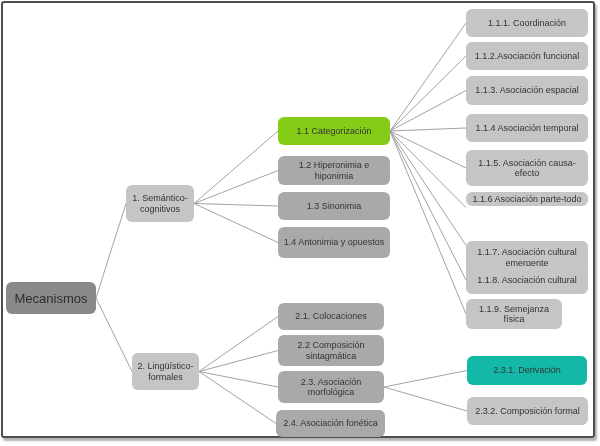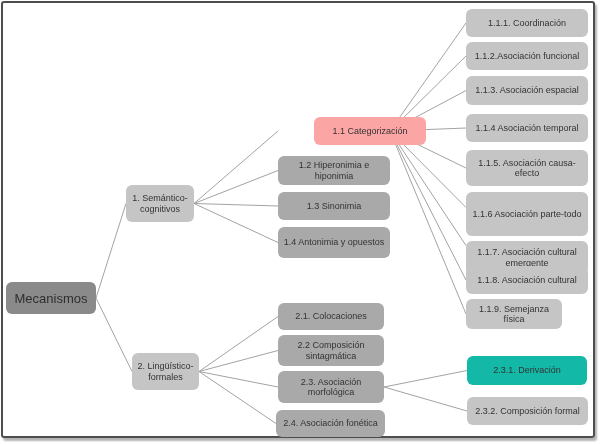--- a/index.html
+++ b/index.html
@@ -40,30 +40,30 @@
       <line x1="199" y1="371.5" x2="278" y2="350.5" stroke="#a3a3a3"></line>
       <line x1="199" y1="371.5" x2="278" y2="387" stroke="#a3a3a3"></line>
       <line x1="199" y1="371.5" x2="276" y2="423.5" stroke="#a3a3a3"></line>
       <line x1="384" y1="387" x2="467" y2="370.5" stroke="#a3a3a3"></line>
       <line x1="384" y1="387" x2="467" y2="411" stroke="#a3a3a3"></line>
     </svg>
   <div>
       <div class="node root" style="left: 6px; top: 282px; width: 90px; height: 32px; background: rgb(138, 138, 138);">Mecanismos</div>
       <div class="node l1" style="left: 126px; top: 185px; width: 68px; height: 37px; background: rgb(197, 197, 197);">1. Semántico-cognitivos</div>
       <div class="node l1" style="left: 132px; top: 353px; width: 67px; height: 37px; background: rgb(197, 197, 197);">2. Lingüístico-formales</div>
-      <div class="node l2" style="left: 278px; top: 117px; width: 112px; height: 28px; background: #fca5a5; margin-left: 36px;">1.1 Categorización</div>
+      <div class="node l2" style="left: 278px; top: 117px; width: 112px; height: 28px; background: #84cc16;">1.1 Categorización</div>
       <div class="node l2" style="left: 278px; top: 156px; width: 112px; height: 29px; background: rgb(169, 169, 169);">1.2 Hiperonimia e hiponimia</div>
       <div class="node l2" style="left: 278px; top: 192px; width: 112px; height: 28px; background: rgb(169, 169, 169);">1.3 Sinonimia</div>
       <div class="node l2" style="left: 278px; top: 227px; width: 112px; height: 31px; background: rgb(169, 169, 169);">1.4 Antonimia y opuestos</div>
       <div class="node l3" style="left: 466px; top: 9px; width: 122px; height: 28px; background: rgb(197, 197, 197);">1.1.1. Coordinación</div>
       <div class="node l3" style="left: 466px; top: 42px; width: 122px; height: 28px; background: rgb(197, 197, 197);">1.1.2.Asociación funcional</div>
       <div class="node l3" style="left: 466px; top: 76px; width: 122px; height: 29px; background: rgb(197, 197, 197);">1.1.3. Asociación espacial</div>
       <div class="node l3" style="left: 466px; top: 114px; width: 122px; height: 28px; background: rgb(197, 197, 197);">1.1.4 Asociación temporal</div>
       <div class="node l3" style="left: 466px; top: 150px; width: 122px; height: 36px; background: rgb(197, 197, 197);">1.1.5. Asociación causa-efecto</div>
-      <div class="node l3" style="left: 466px; top: 192px; width: 122px; height: 44px; background: rgb(197, 197, 197);">1.1.6 Asociación parte-todo</div>
+      <div class="node l3" style="left: 466px; top: 192px; width: 122px; height: 14px; background: rgb(197, 197, 197);">1.1.6 Asociación parte-todo</div>
       <div class="node l3" style="left: 466px; top: 229px; width: 122px; height: 33px; background: rgb(197, 197, 197); margin-top: 12px;">1.1.7. Asociación cultural emergente</div>
       <div class="node l3" style="left: 466px; top: 266px; width: 122px; height: 28px; background: rgb(197, 197, 197);">1.1.8. Asociación cultural</div>
       <div class="node l3" style="left: 466px; top: 299px; width: 96px; height: 30px; background: rgb(197, 197, 197);">1.1.9. Semejanza física</div>
       <div class="node l2" style="left: 278px; top: 303px; width: 106px; height: 27px; background: rgb(169, 169, 169);">2.1. Colocaciones</div>
       <div class="node l2" style="left: 278px; top: 335px; width: 106px; height: 31px; background: rgb(169, 169, 169);">2.2 Composición sintagmática</div>
       <div class="node l2" style="left: 278px; top: 371px; width: 106px; height: 32px; background: rgb(169, 169, 169);">2.3. Asociación morfológica</div>
       <div class="node l2" style="left: 276px; top: 410px; width: 109px; height: 27px; background: rgb(169, 169, 169);">2.4. Asociación fonética</div>
       <div class="node l3" style="left: 467px; top: 356px; width: 120px; height: 29px; background: #14b8a6;">2.3.1. Derivación</div>
       <div class="node l3" style="left: 467px; top: 397px; width: 121px; height: 28px; background: rgb(197, 197, 197);">2.3.2. Composición formal</div>
     </div>

